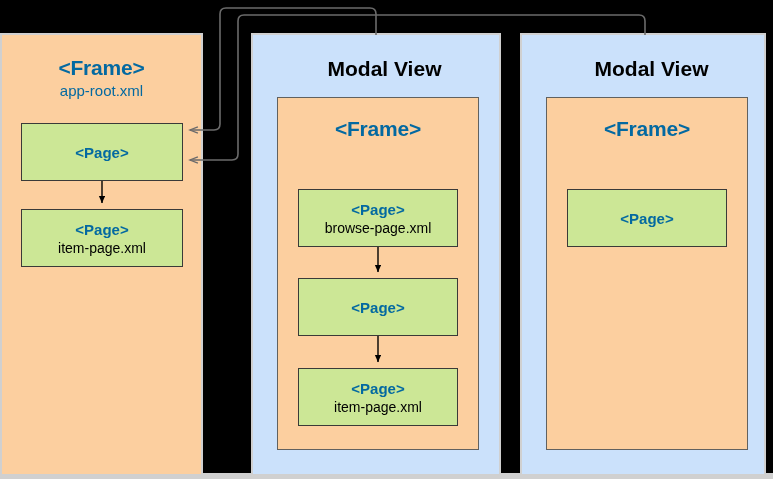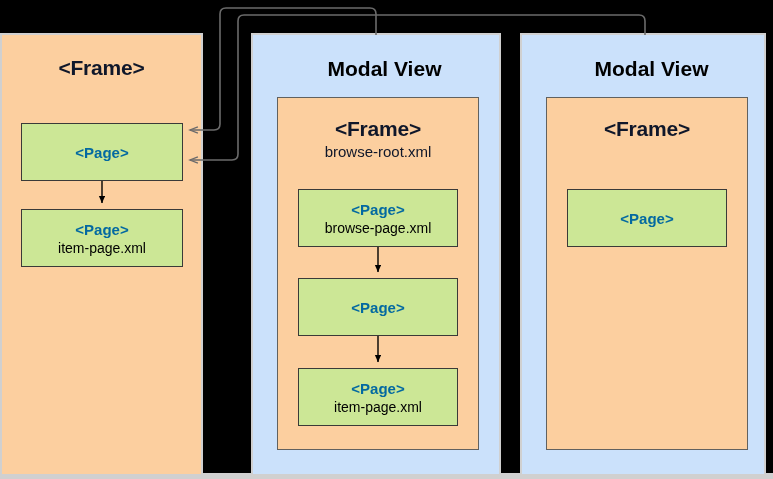--- a/index.html
+++ b/index.html
@@ -50,21 +50,21 @@
     display: flex;
     flex-direction: column;
     align-items: center;
     justify-content: center;
   }
   .title-block {
     position: absolute;
     left: 0;
     right: 0;
     text-align: center;
-    color: #0f172a;
+    color: #0369a1;
   }
   .t-big {
     font-size: 21px;
     font-weight: bold;
     line-height: 26px;
     letter-spacing: -0.2px;
   }
   .t-sub {
     font-size: 15px;
     font-weight: normal;
@@ -110,20 +110,21 @@
 <body>
 
 <div id="stage">
 
   <div class="page-floor"></div>
 
   <div class="panel orange" style="left:0px; top:33px; width:203px; height:443px;">
 
     <div class="title-block" style="top:20px;">
       <div class="t-big">&lt;Frame&gt;</div>
+      <div class="t-sub">app-root.xml</div>
     </div>
 
     <div class="page-box" style="left:19px; top:88px; width:162px; height:58px;">
       <div class="pg-big">&lt;Page&gt;</div>
     </div>
 
     <div class="page-box" style="left:19px; top:174px; width:162px; height:58px;">
       <div class="pg-big">&lt;Page&gt;</div>
       <div class="pg-sub">item-page.xml</div>
     </div>
@@ -139,21 +140,20 @@
   </div>
 
   <div class="panel blue" style="left:251px; top:33px; width:250px; height:443px;">
 
     <div class="modal-title" style="position:absolute; left:0; right:0; top:21px;">Modal View</div>
 
     <div class="frame-box" style="left:24px; top:62px; width:202px; height:353px;">
 
       <div class="title-block" style="top:18px;">
         <div class="t-big">&lt;Frame&gt;</div>
-        <div class="t-sub">browse-root.xml</div>
       </div>
 
       <div class="page-box" style="left:20px; top:91px; width:160px; height:58px;">
         <div class="pg-big">&lt;Page&gt;</div>
         <div class="pg-sub">browse-page.xml</div>
       </div>
 
       <div class="page-box" style="left:20px; top:180px; width:160px; height:58px;">
         <div class="pg-big">&lt;Page&gt;</div>
       </div>

